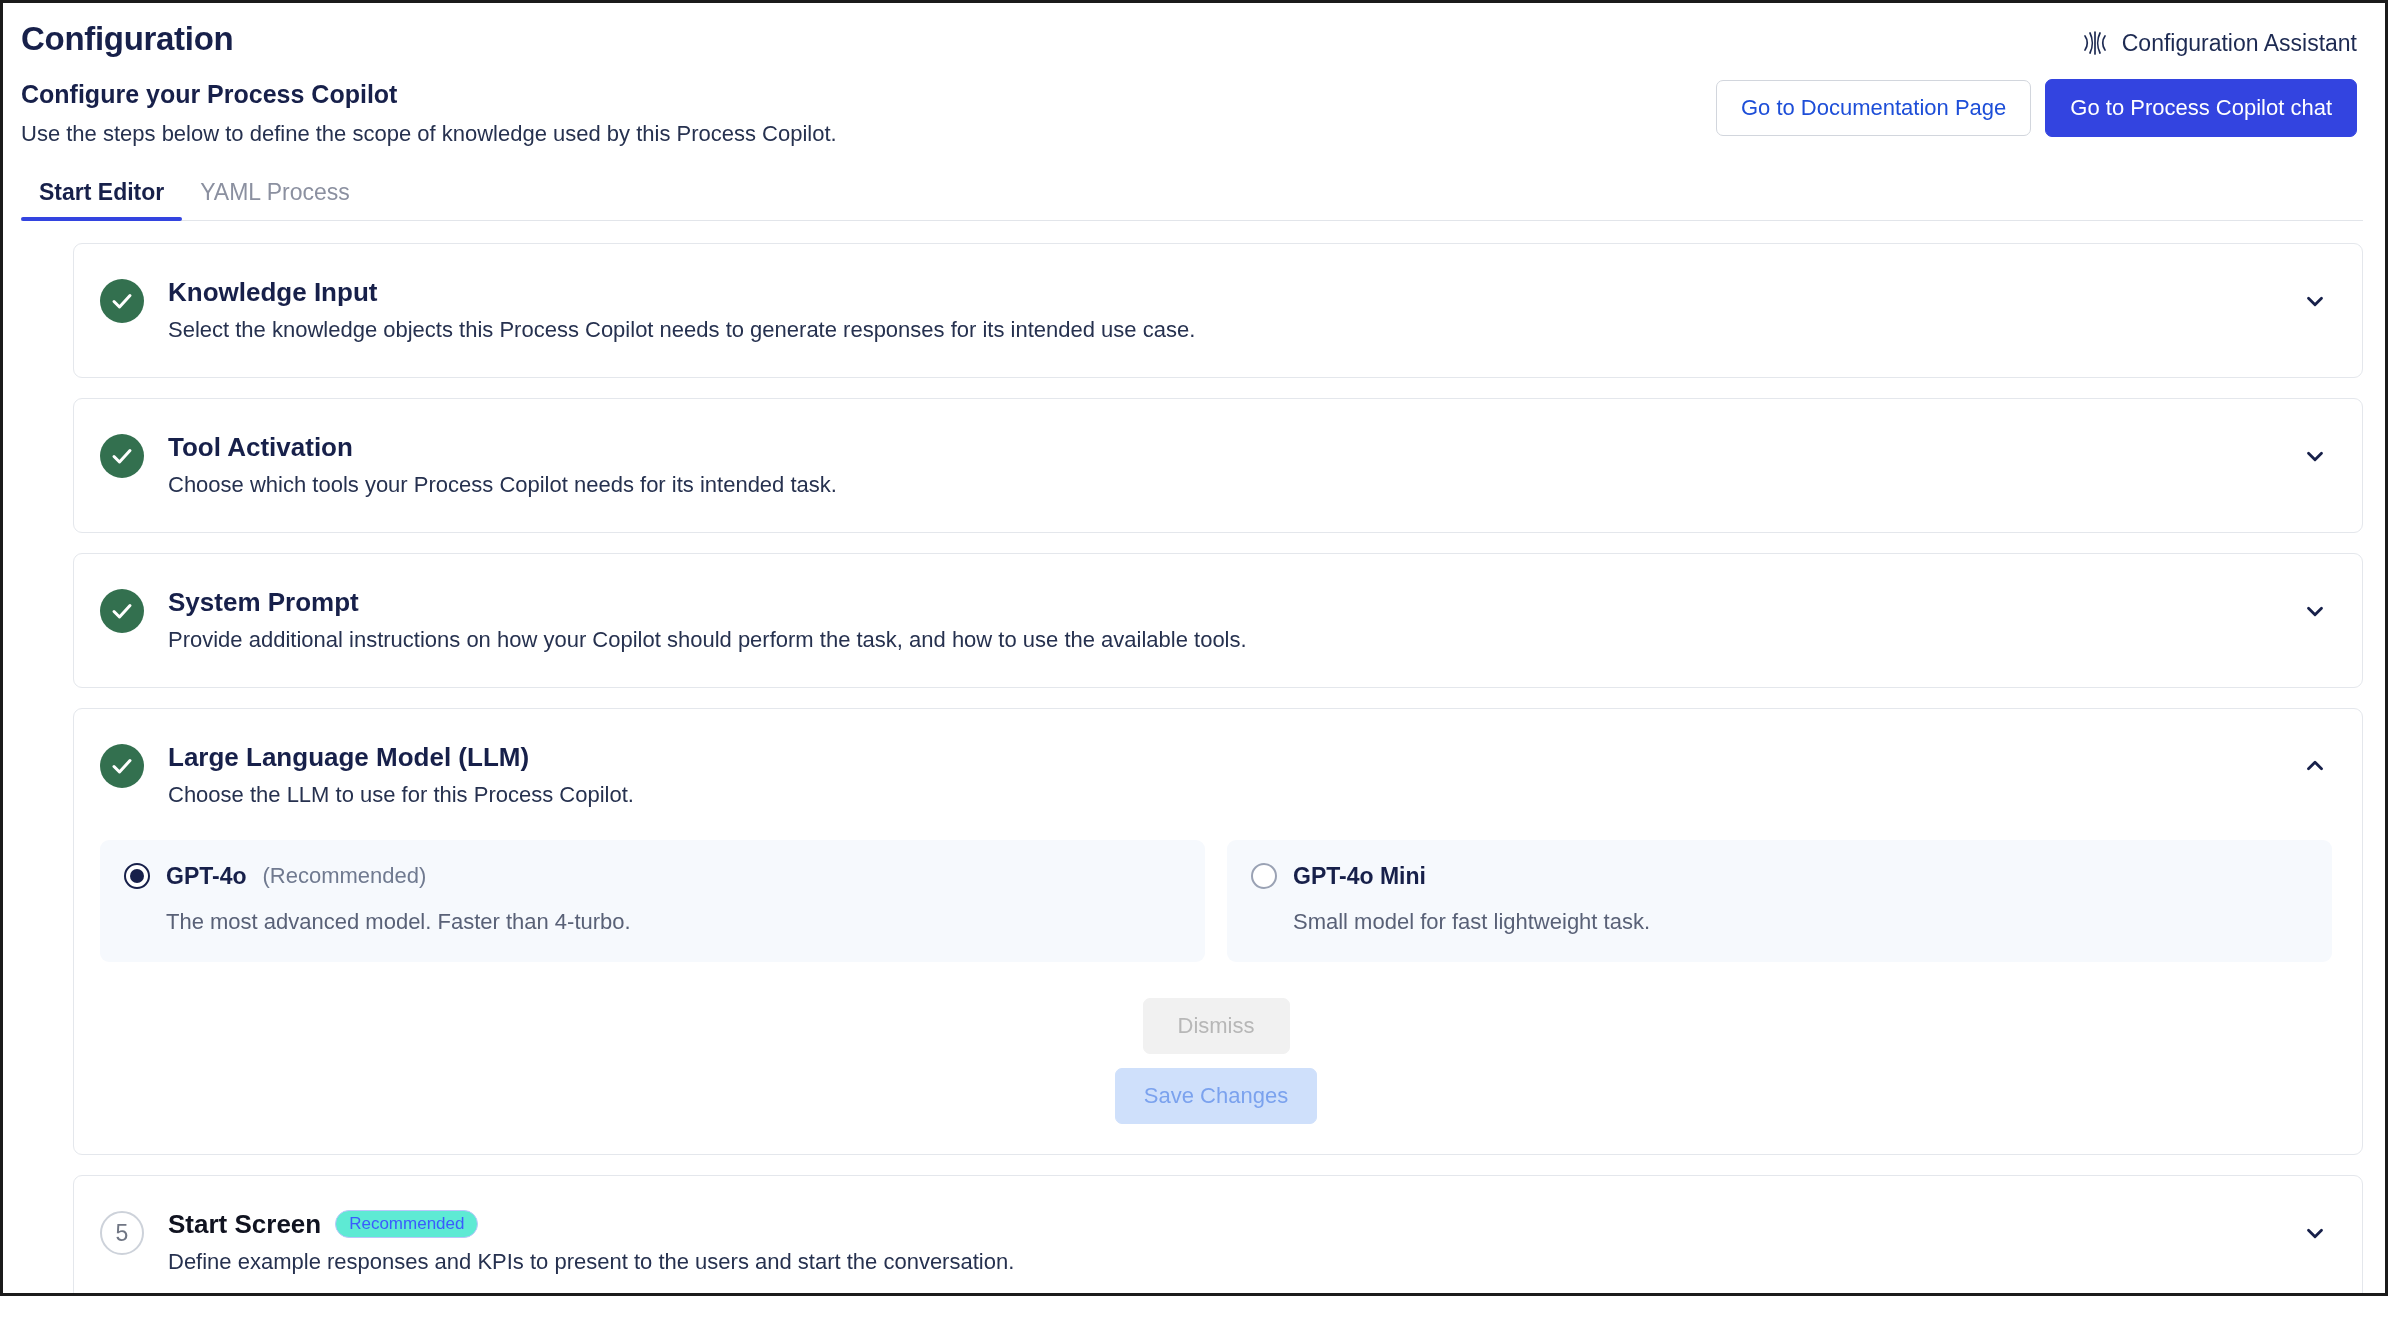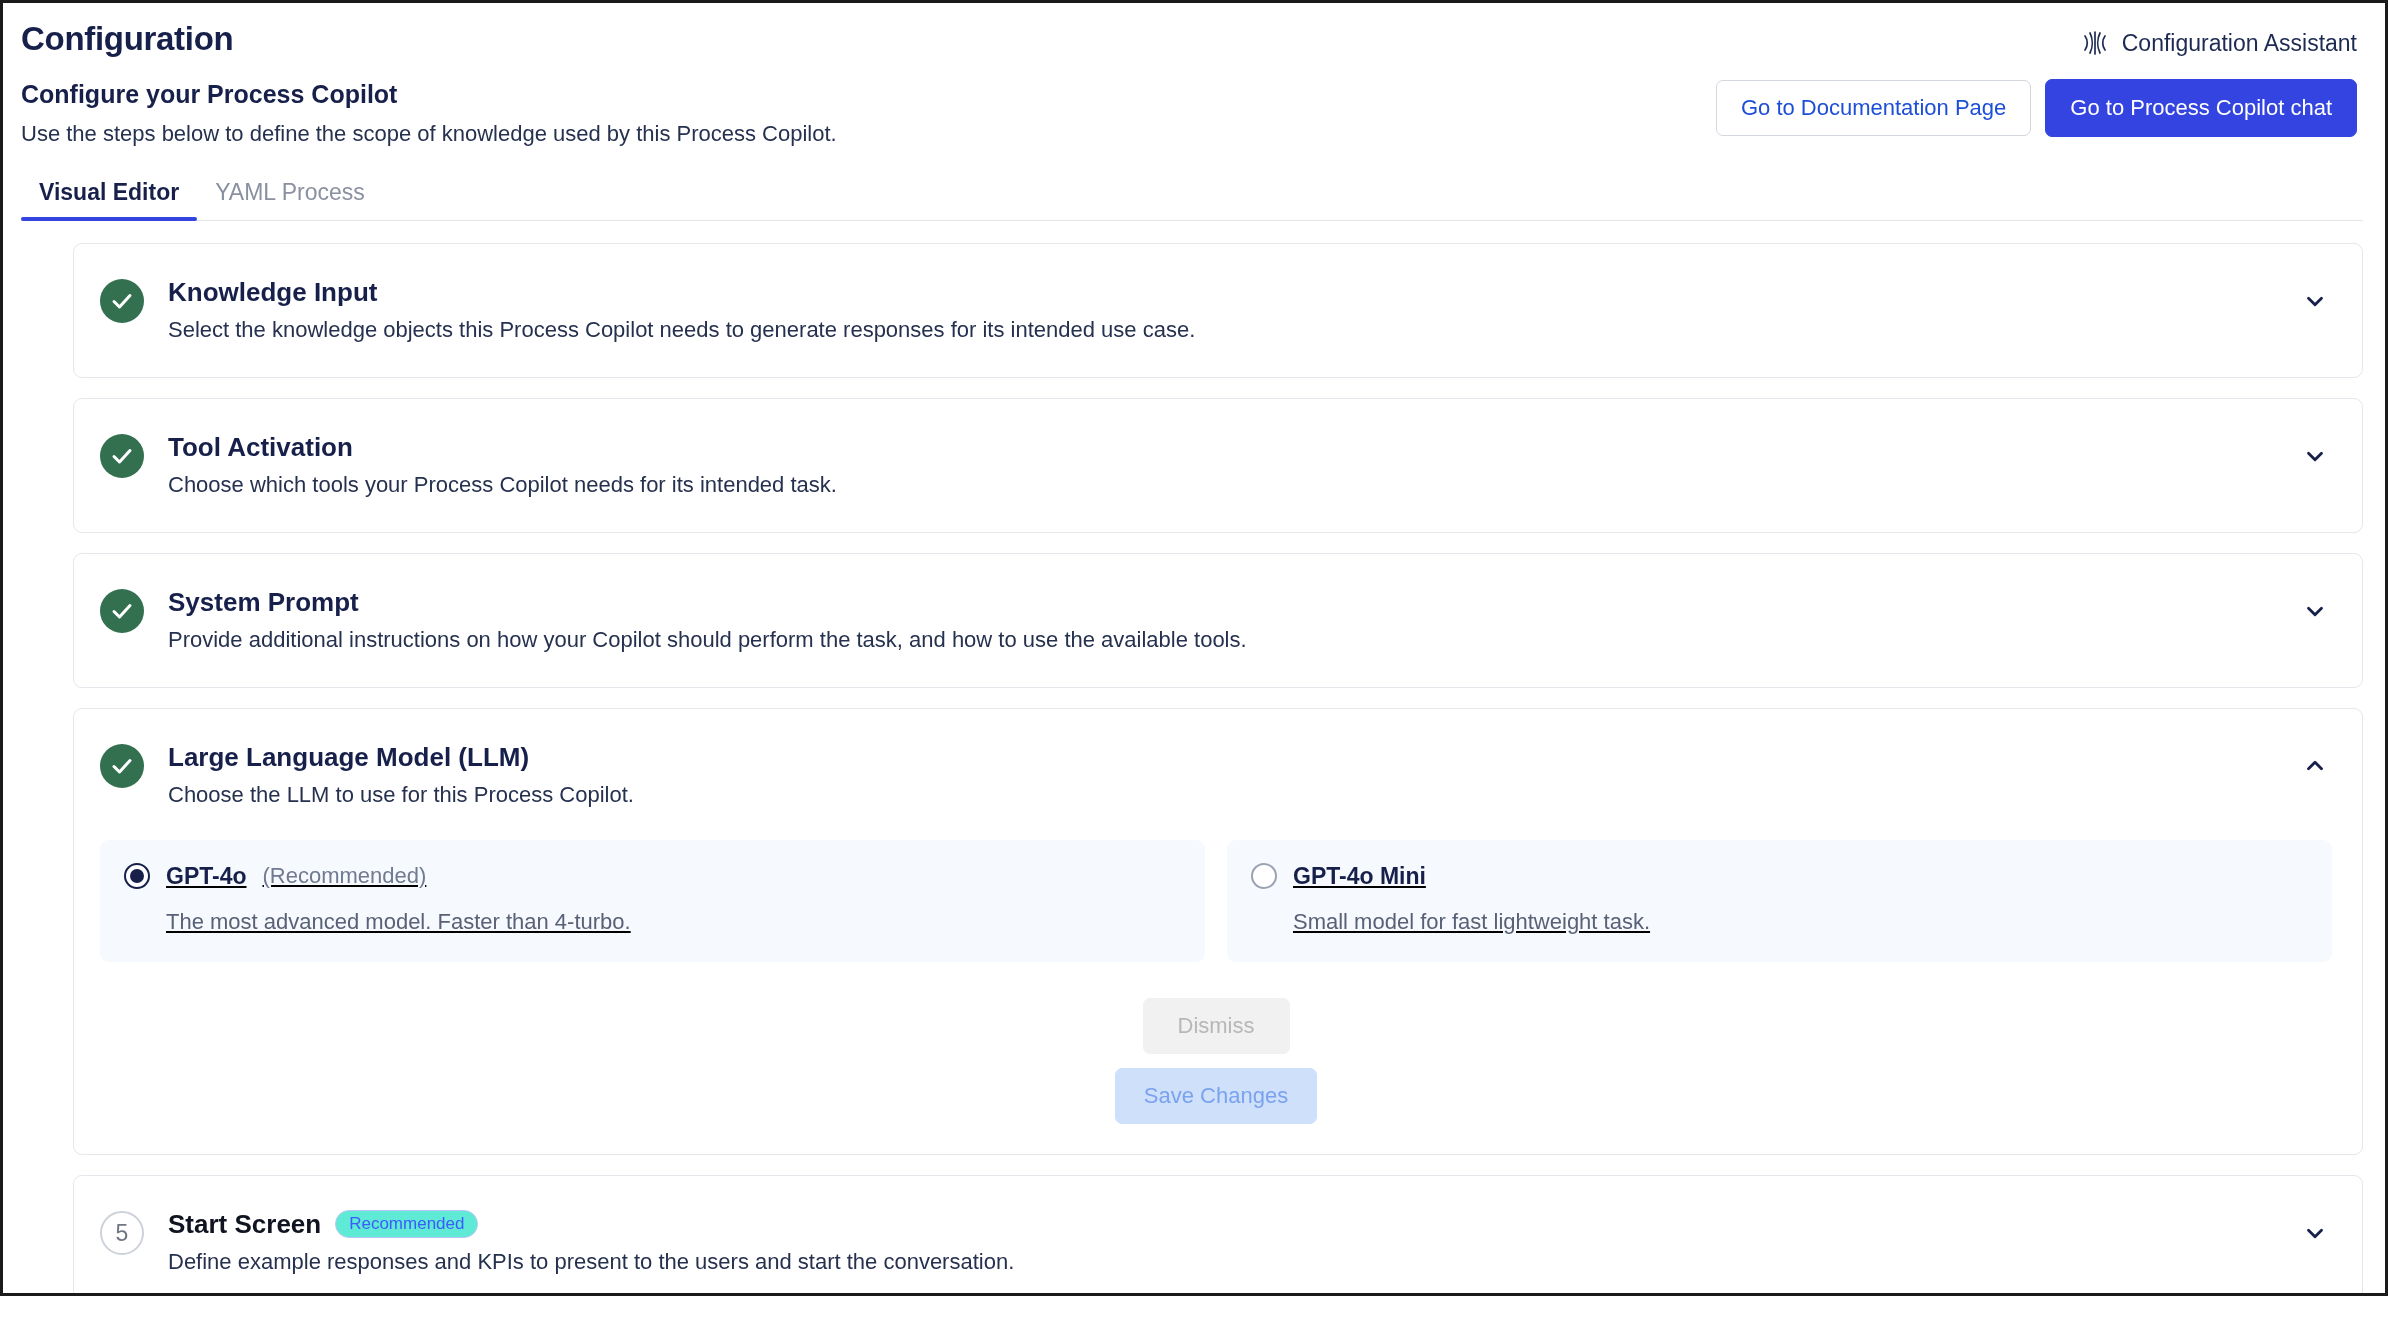--- a/index.html
+++ b/index.html
@@ -208,21 +208,20 @@
     justify-content: center;
     cursor: pointer;
   }
   .chev svg { width: 26px; height: 26px; display: block; }
 
   
   .card-body { padding: 0 30px 30px 26px; }
   .model-grid {
     display: flex;
     gap: 22px;
-    text-decoration: underline;
   }
   .model-card {
     flex: 1 1 0;
     background: #f6f9fd;
     border-radius: 9px;
     padding: 22px 24px 26px 24px;
     cursor: pointer;
   }
   .model-top {
     display: flex;
@@ -317,21 +316,21 @@
       <div class="sub-title">Configure your Process Copilot</div>
       <div class="sub-desc">Use the steps below to define the scope of knowledge used by this Process Copilot.</div>
     </div>
     <div class="sub-actions">
       <button class="btn btn-secondary">Go to Documentation Page</button>
       <button class="btn btn-primary">Go to Process Copilot chat</button>
     </div>
   </div>
 
   <div class="tabs-wrap">
-    <div class="tab active">Visual Editor</div>
+    <div class="tab active">Start Editor</div>
     <div class="tab">YAML Process</div>
   </div>
 
   <div class="cards">
 
     <div class="card">
       <div class="card-head">
         <div class="marker done">
           <svg viewBox="0 0 24 24" xmlns="http://www.w3.org/2000/svg" fill="none" stroke="#ffffff" stroke-width="3" stroke-linecap="round" stroke-linejoin="round">
               <path d="M4 12.5 L9.5 18 L20 6.5"></path>

